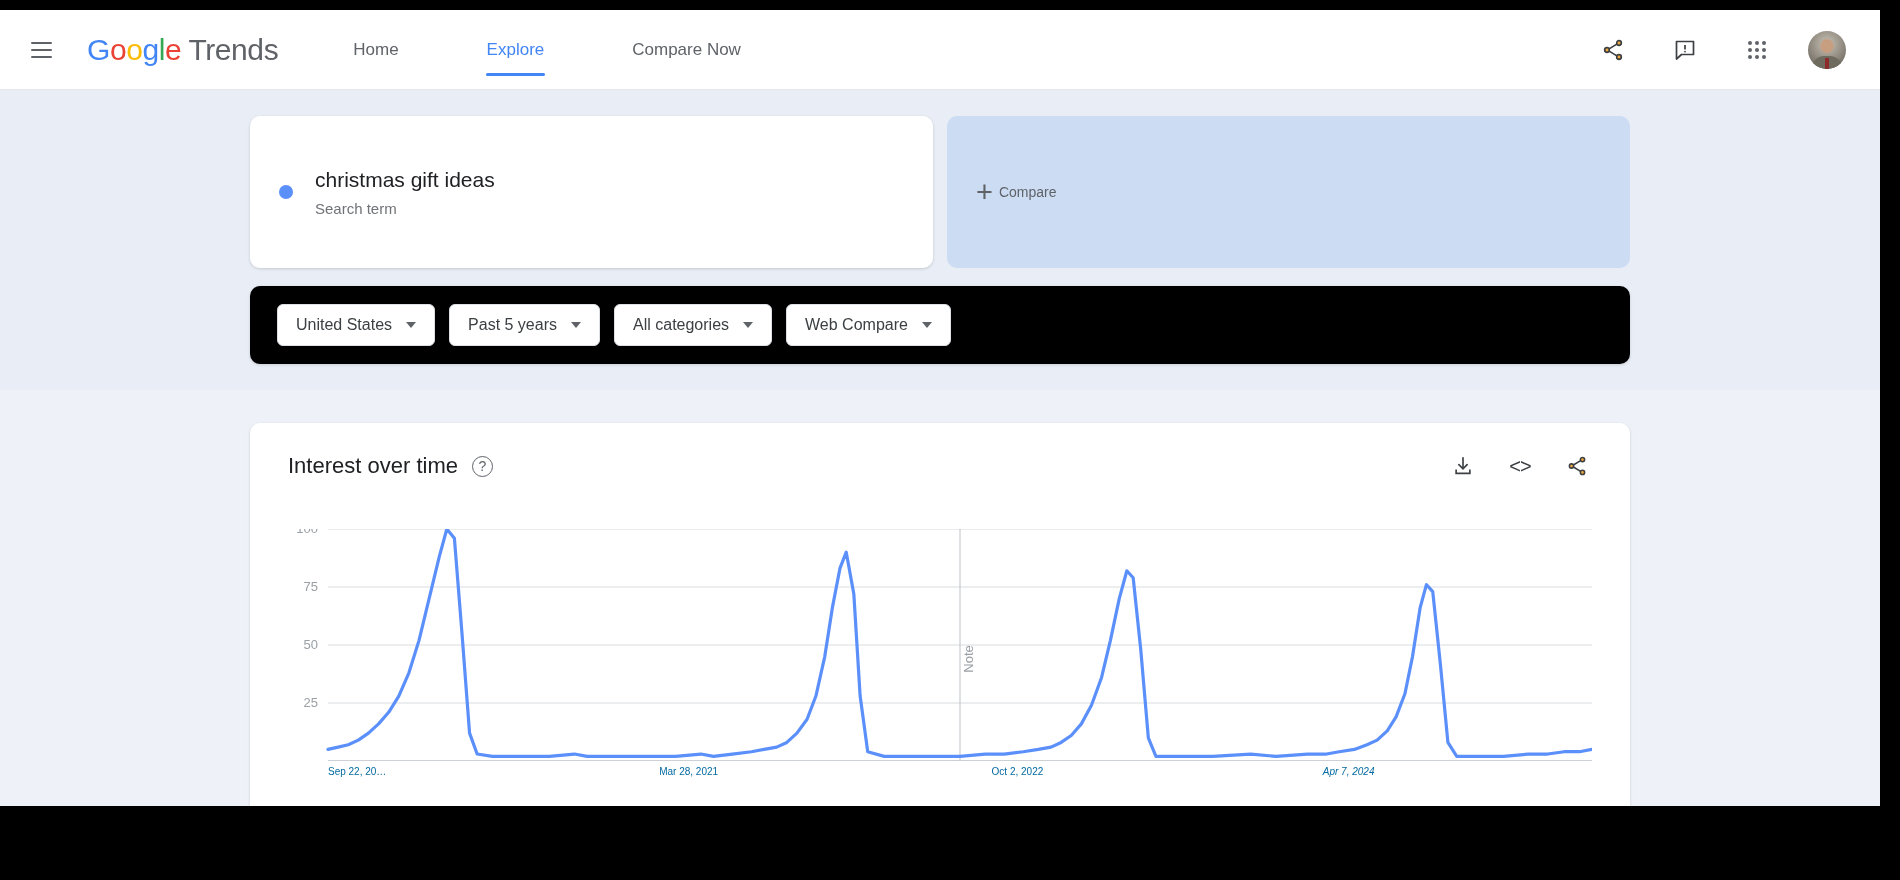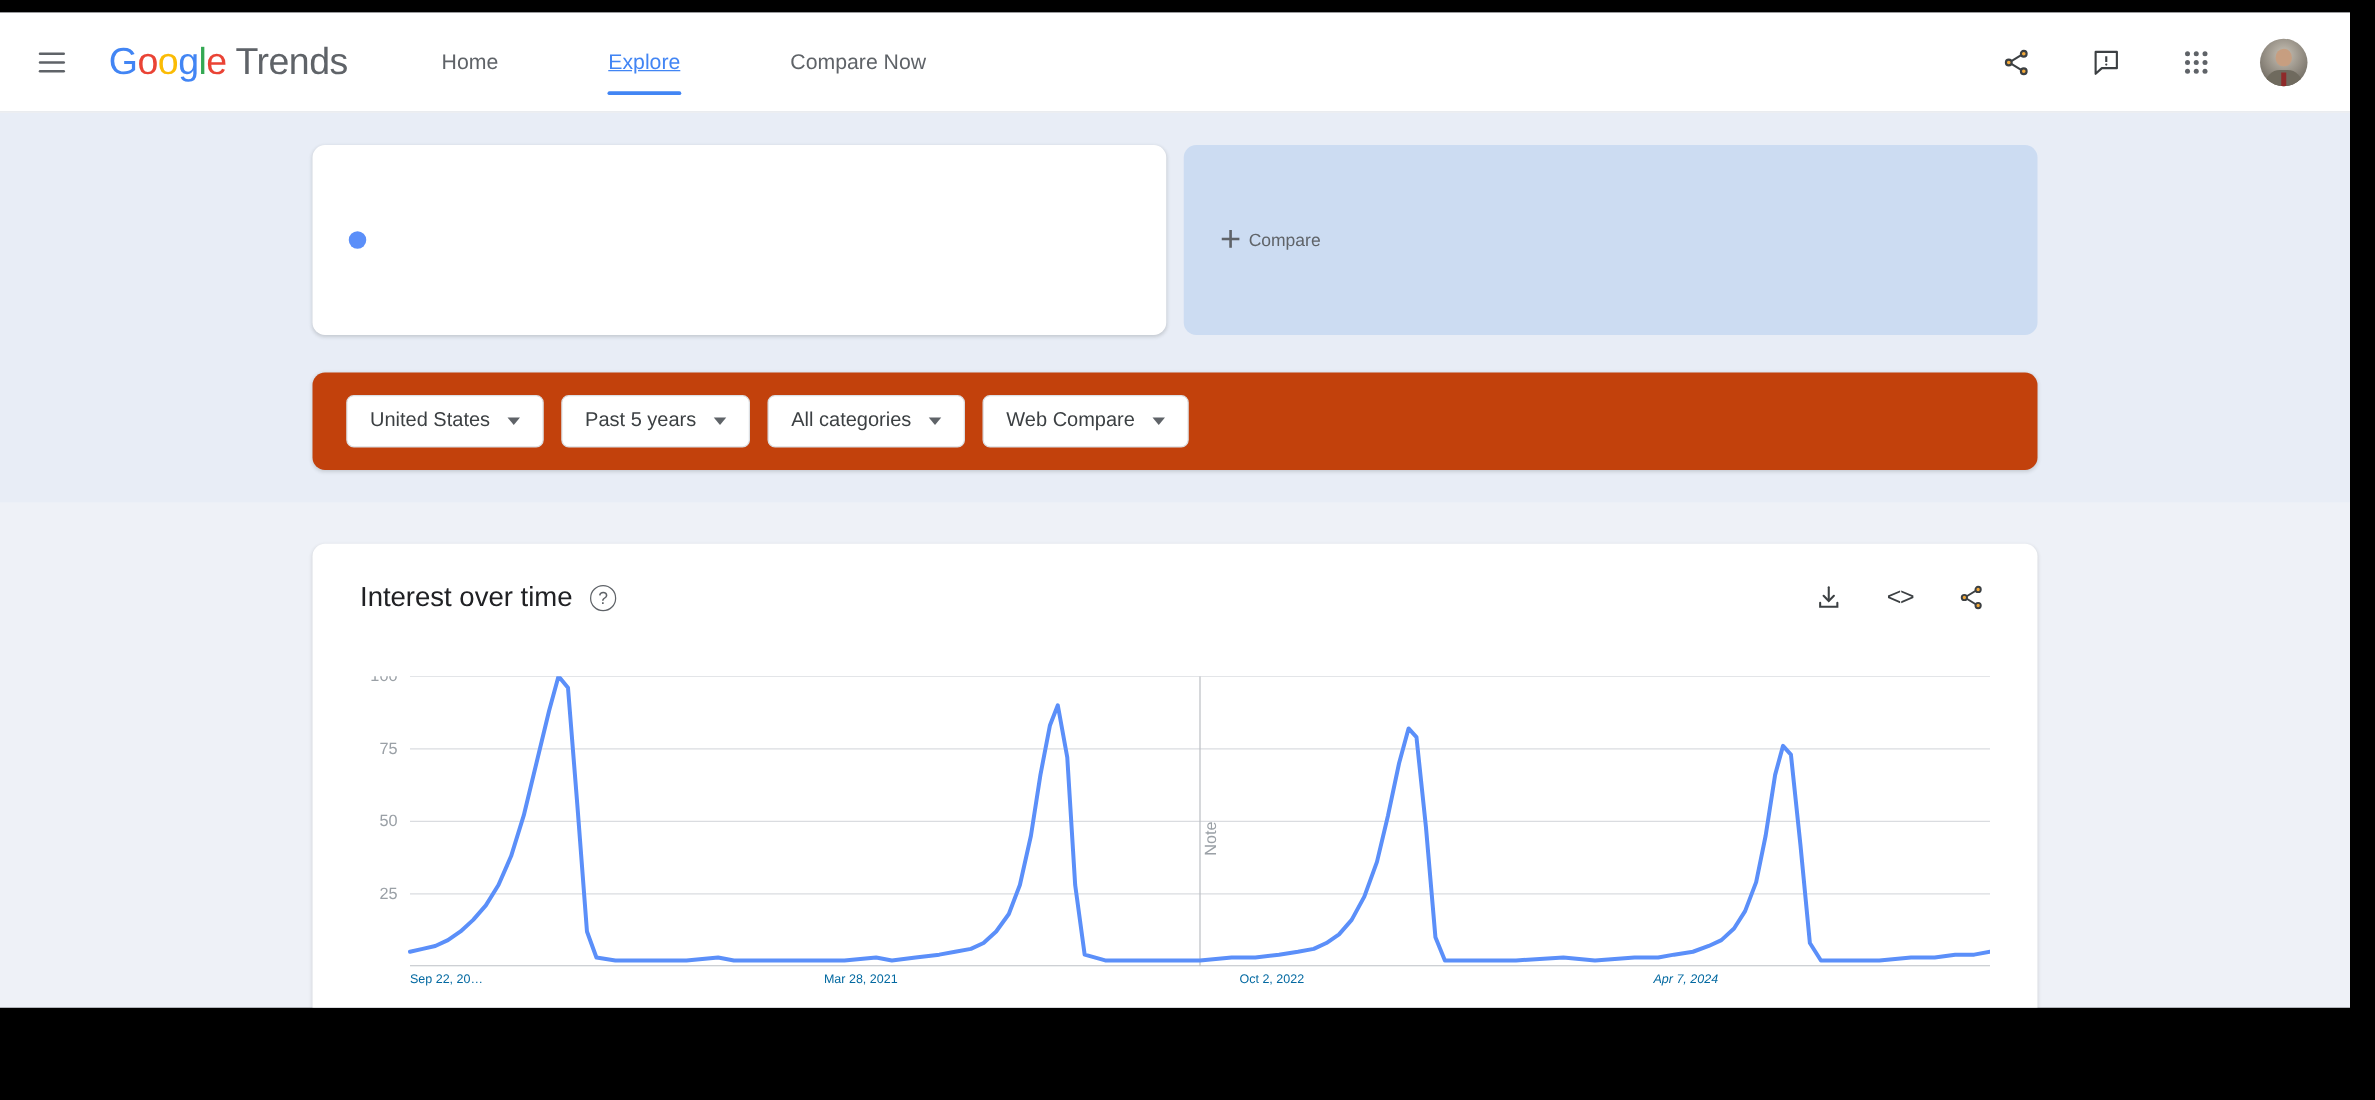--- a/index.html
+++ b/index.html
@@ -74,21 +74,21 @@
   .nav-item {
     position: relative;
     display: flex;
     align-items: center;
     padding: 0 20px;
     font-size: 17px;
     color: #5f6368;
     cursor: pointer;
     white-space: nowrap;
   }
-  .nav-item.active { color: #4285f4; text-decoration: underline; }
+  .nav-item.active { color: #4285f4; }
   .nav-item.active::after {
     content: "";
     position: absolute;
     left: 19px; right: 19px;
     bottom: 14px;
     height: 3px;
     background: #4285f4;
     border-radius: 2px;
   }
 
@@ -203,23 +203,23 @@
     font-weight: 300;
     line-height: 1;
   }
   #compare-label {
     margin-left: 6px;
     font-size: 14px;
     color: #5f6368;
   }
 
   #filter-bar {
-    margin-top: 30px;
+    margin-top: 18px;
     height: 78px;
-    background: #c2410c;
+    background: #000000;
     border-radius: 10px;
     box-shadow: 0 1px 3px rgba(60,64,67,.18);
     display: flex;
     align-items: center;
     padding-left: 27px;
     gap: 14px;
   }
   .filter-chip {
     height: 42px;
     border: 1px solid #dcdfe3;
@@ -368,20 +368,24 @@
       </div>
     </div>
   </div>
 
   <div id="query-region">
     <div id="query-inner">
 
       <div id="cards-row">
         <div id="term-card">
           <div id="term-dot"></div>
+          <div id="term-text">
+            <div id="term-title">christmas gift ideas</div>
+            <div id="term-sub">Search term</div>
+          </div>
         </div>
 
         <div id="compare-card">
           <div id="compare-plus">+</div>
           <div id="compare-label">Compare</div>
         </div>
       </div>
 
       <div id="filter-bar">
         <div class="filter-chip">

